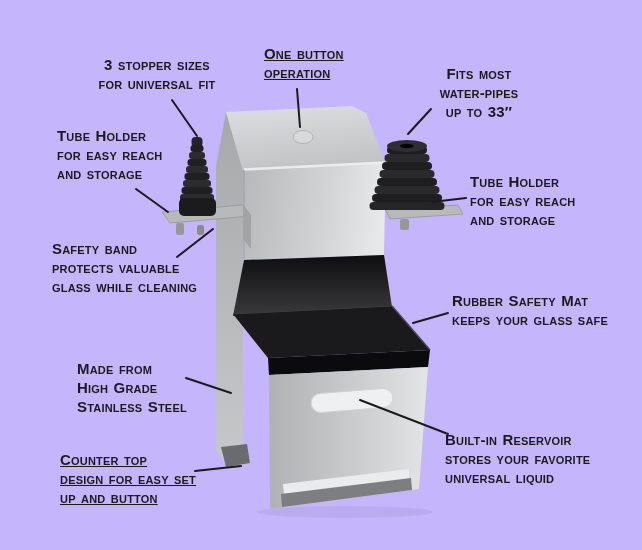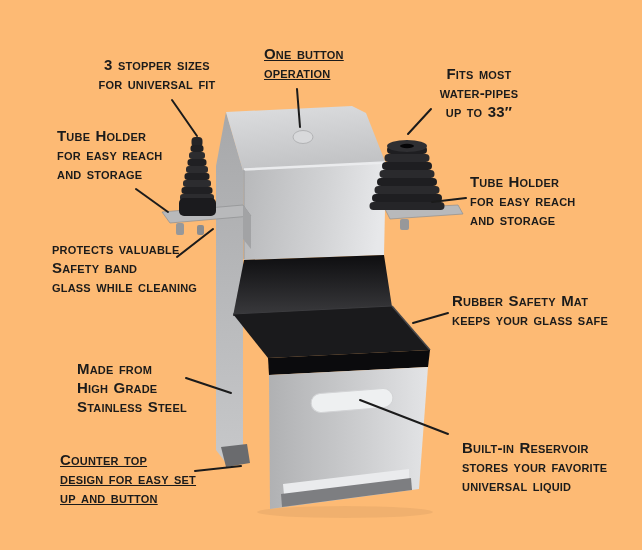--- a/index.html
+++ b/index.html
@@ -1,19 +1,19 @@
 <!DOCTYPE html>
 <html><head>
 <meta charset="utf-8">
 <style>
   html,body{margin:0;padding:0;background:#ffffff;}
   .stage{
     position:relative;
     width:642px;height:550px;
-    background:#fdba74;
+    background:#c4b5fd;
     overflow:hidden;
     font-family:"Liberation Sans", sans-serif;
   }
   .stage svg{position:absolute;left:0;top:0;}
   .label{
     position:absolute;
     font-weight:bold;
     font-size:15px;
     line-height:19px;
     font-variant:small-caps;
@@ -143,22 +143,22 @@
     <span class="ln">up to 33″</span>
   </div>
 
   <div class="label" style="left:57px;top:126px;">
     <span class="ln">Tube Holder</span>
     <span class="ln">for easy reach</span>
     <span class="ln">and storage</span>
   </div>
 
   <div class="label" style="left:52px;top:239px;">
+    <span class="ln">Safety band</span>
     <span class="ln">protects valuable</span>
-    <span class="ln">Safety band</span>
     <span class="ln">glass while cleaning</span>
   </div>
 
   <div class="label" style="left:470px;top:172px;">
     <span class="ln">Tube Holder</span>
     <span class="ln">for easy reach</span>
     <span class="ln">and storage</span>
   </div>
 
   <div class="label" style="left:452px;top:291px;">
@@ -171,19 +171,19 @@
     <span class="ln">High Grade</span>
     <span class="ln">Stainless Steel</span>
   </div>
 
   <div class="label" style="left:60px;top:450px;text-decoration:underline;">
     <span class="ln">Counter top</span>
     <span class="ln">design for easy set</span>
     <span class="ln">up and button</span>
   </div>
 
-  <div class="label" style="left:462px;top:430px;margin-top:8px;">
+  <div class="label" style="left:445px;top:430px;">
     <span class="ln">Built-in Reservoir</span>
     <span class="ln">stores your favorite</span>
     <span class="ln">universal liquid</span>
   </div>
 
 </div>
 
 </body></html>

